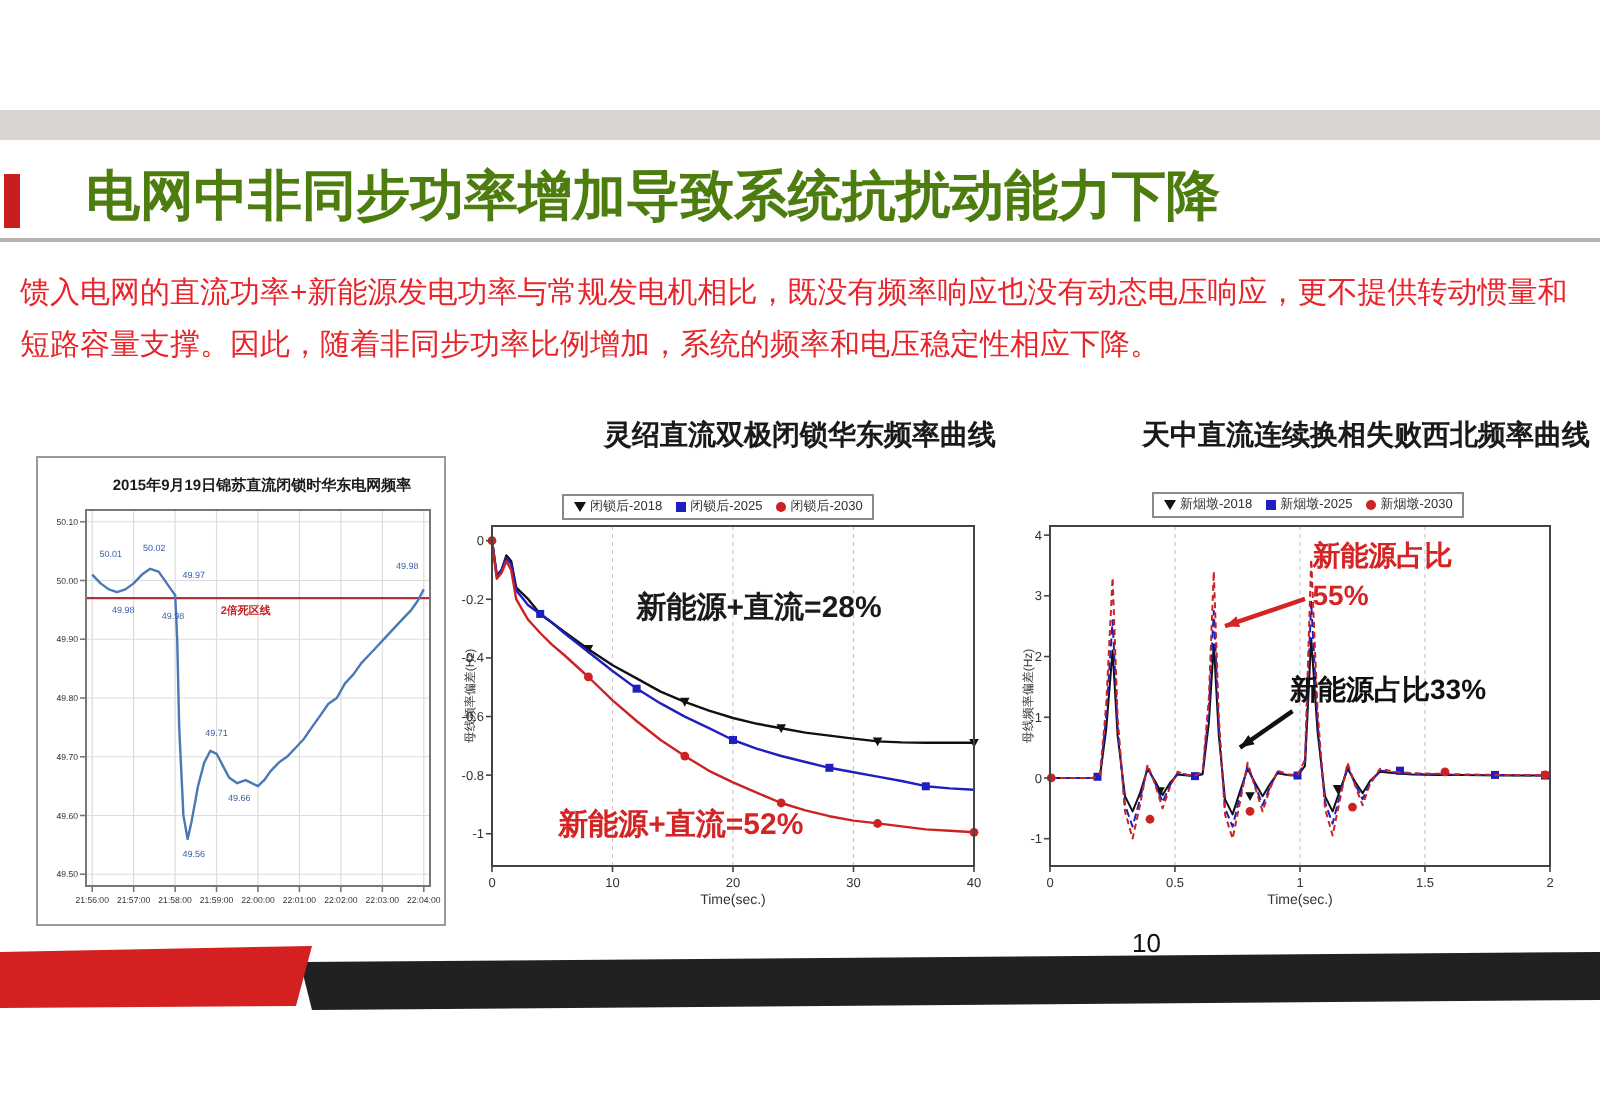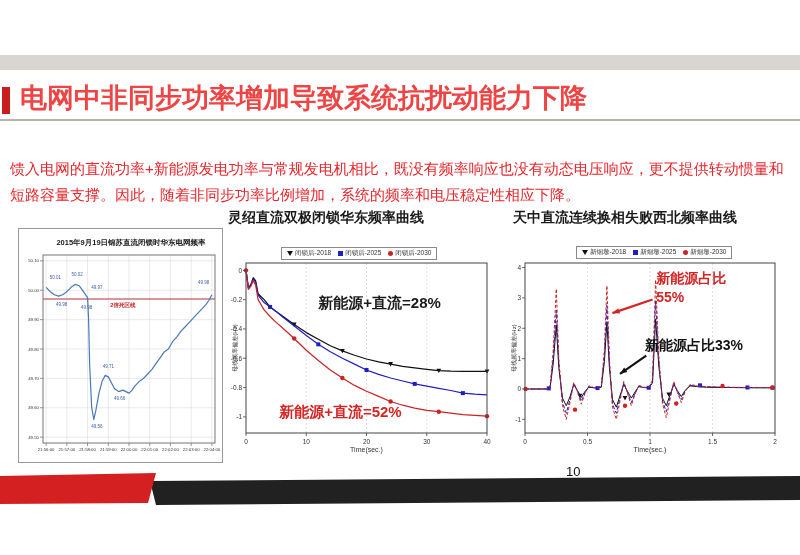--- a/index.html
+++ b/index.html
@@ -1,22 +1,22 @@
 <!DOCTYPE html>
 <html><head>
 <meta charset="utf-8">
 <style>
   html,body{margin:0;padding:0;background:#fff;}
   .slide{position:relative;width:800px;height:555px;background:#ffffff;font-family:"Liberation Sans",sans-serif;overflow:hidden;}
   .top-band{position:absolute;left:0;top:55px;width:800px;height:15px;background:#d9d6d1;}
   .accent-bar{position:absolute;left:2px;top:87px;width:8px;height:27px;background:#c81e1e;}
-  .page-title{position:absolute;left:20px;top:80px;font-size:27px;font-weight:bold;color:#ef4444;white-space:nowrap;}
+  .page-title{position:absolute;left:43px;top:80px;font-size:27px;font-weight:bold;color:#4d7c0f;white-space:nowrap;}
   .title-rule{position:absolute;left:0;top:119px;width:800px;height:2px;background:#b9b4ad;}
-  .body-text{position:absolute;left:10px;top:134px;width:782px;font-size:15px;line-height:26px;color:#e8252b;margin-top:22px;}
-  .chart-title{position:absolute;font-size:14px;font-weight:600;color:#1a1a1a;text-align:left;white-space:nowrap;}
+  .body-text{position:absolute;left:10px;top:134px;width:782px;font-size:15px;line-height:26px;color:#e8252b;}
+  .chart-title{position:absolute;font-size:14px;font-weight:600;color:#1a1a1a;text-align:right;white-space:nowrap;}
   #ct1{left:228px;top:209px;width:270px;}
   #ct2{left:513px;top:209px;width:282px;font-family:Liberation Mono, monospace;}
   .panel{position:absolute;left:18px;top:228px;width:205px;height:235px;border:1px solid #9a9a9a;background:#fff;box-sizing:border-box;}
   svg text{font-family:"Liberation Sans",sans-serif;}
   .chart{position:absolute;}
   #c0{left:19px;top:229px;}
   #c1{left:228px;top:243px;}
   #c2{left:511px;top:243px;}
   .legend{position:absolute;display:flex;align-items:center;gap:7px;border:1px solid #8a8a8a;background:#fff;padding:1px 5px;font-size:6.5px;color:#333;white-space:nowrap;z-index:3;}
   #legend1{left:281px;top:247px;}

